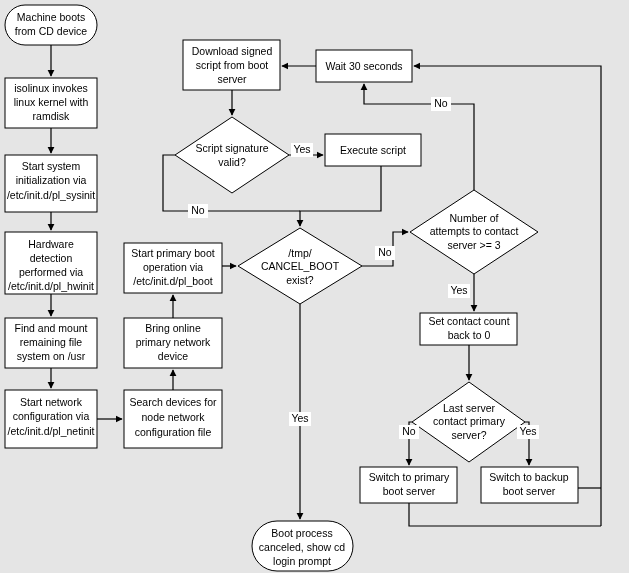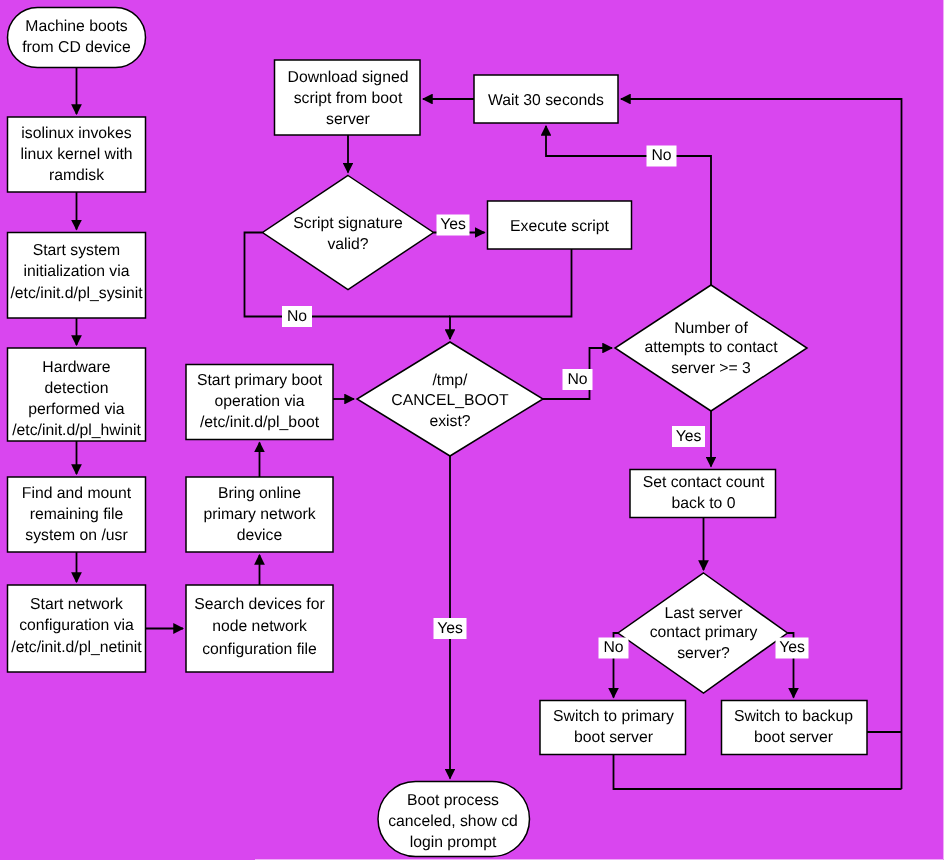--- a/index.html
+++ b/index.html
@@ -4,21 +4,21 @@
 <style>
   html, body {
     margin: 0;
     padding: 0;
     background: #ffffff;
   }
   #canvas {
     position: relative;
     width: 629px;
     height: 573px;
-    background: #d946ef;
+    background: #e5e5e5;
     overflow: hidden;
     font-family: "Liberation Sans", sans-serif;
   }
   svg.flow {
     position: absolute;
     top: 0;
     left: 0;
     width: 629px;
     height: 573px;
   }

